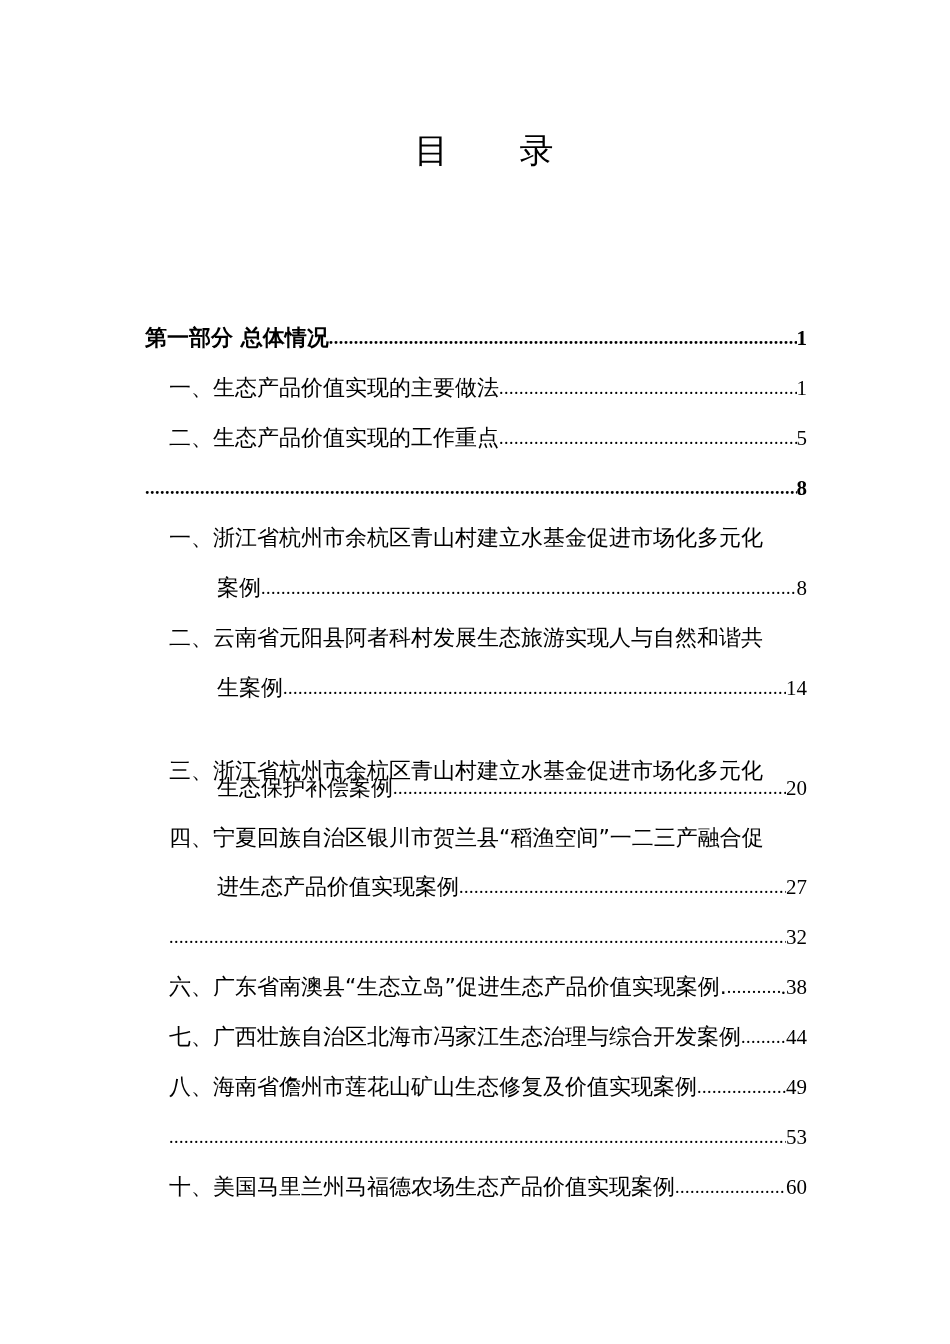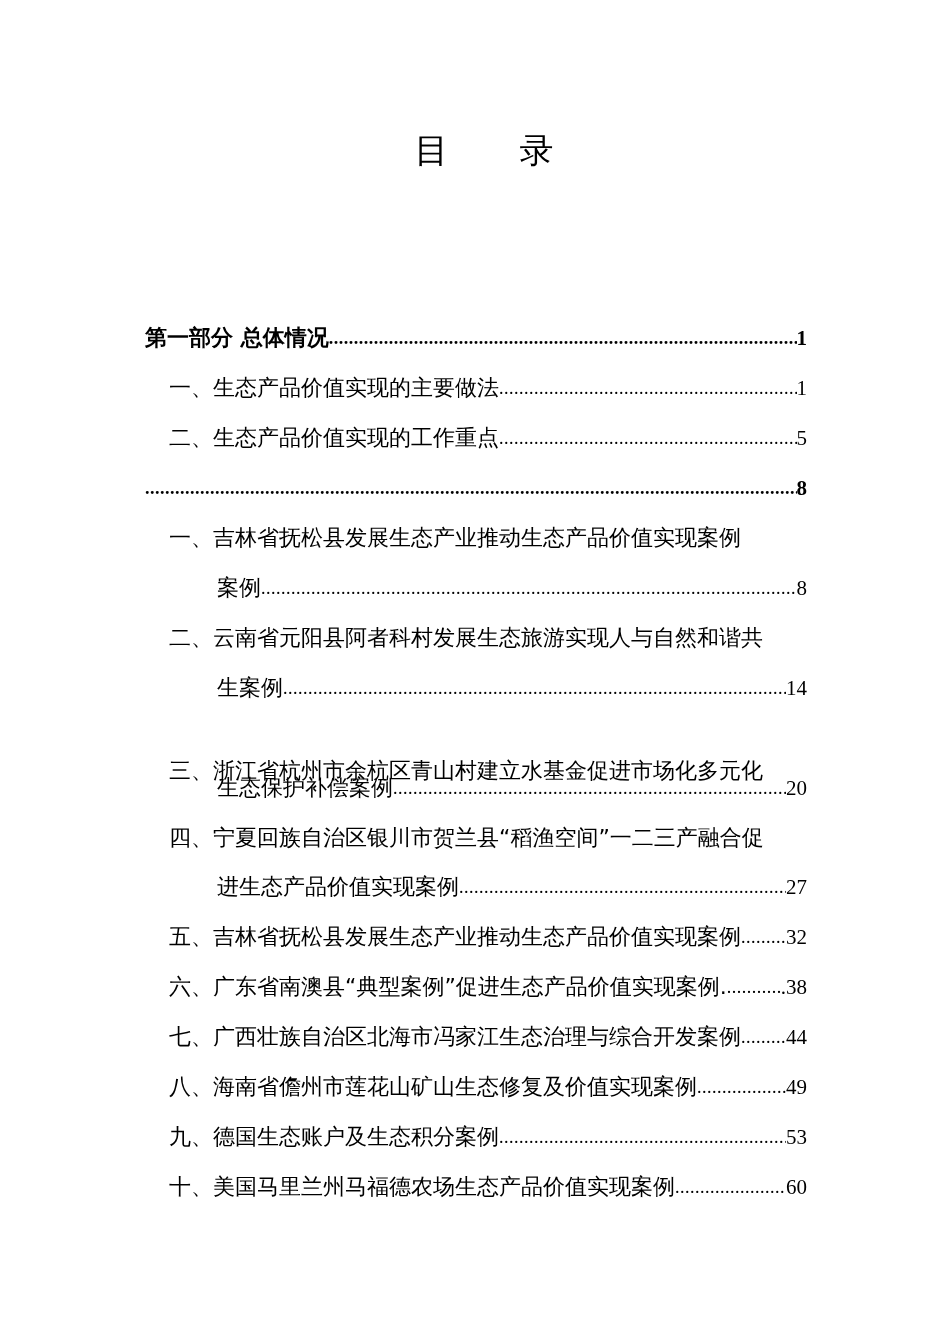--- a/index.html
+++ b/index.html
@@ -41,21 +41,21 @@
   <div class="row sec" style="top:418px">
     <span class="label">二、生态产品价值实现的工作重点</span>
     <span class="dots"></span>
     <span class="page">5</span>
   </div>
   <div class="row part" style="top:468px">
     <span class="dots"></span>
     <span class="page">8</span>
   </div>
   <div class="row sec full" style="top:518px">
-    <span class="label">一、吉林省抚松县发展生态产业推动生态产品价值实现案例</span>
+    <span class="label">一、浙江省杭州市余杭区青山村建立水基金促进市场化多元化</span>
   </div>
   <div class="row cont" style="top:568px">
     <span class="label">案例</span>
     <span class="dots"></span>
     <span class="page">8</span>
   </div>
   <div class="row sec full" style="top:618px">
     <span class="label">二、云南省元阳县阿者科村发展生态旅游实现人与自然和谐共</span>
   </div>
   <div class="row cont" style="top:668px">
@@ -73,41 +73,39 @@
   </div>
   <div class="row sec full" style="top:818px">
     <span class="label">四、宁夏回族自治区银川市贺兰县“稻渔空间”一二三产融合促</span>
   </div>
   <div class="row cont" style="top:867px">
     <span class="label">进生态产品价值实现案例</span>
     <span class="dots"></span>
     <span class="page">27</span>
   </div>
   <div class="row sec" style="top:917px">
-    <span class="label">五、吉林省抚松县发展生态产业推动生态产品价值实现案例</span>
     <span class="dots"></span>
     <span class="page">32</span>
   </div>
   <div class="row sec" style="top:967px">
-    <span class="label">六、广东省南澳县“典型案例”促进生态产品价值实现案例.</span>
+    <span class="label">六、广东省南澳县“生态立岛”促进生态产品价值实现案例.</span>
     <span class="dots"></span>
     <span class="page">.38</span>
   </div>
   <div class="row sec" style="top:1017px">
     <span class="label">七、广西壮族自治区北海市冯家江生态治理与综合开发案例</span>
     <span class="dots"></span>
     <span class="page">44</span>
   </div>
   <div class="row sec" style="top:1067px">
     <span class="label">八、海南省儋州市莲花山矿山生态修复及价值实现案例</span>
     <span class="dots"></span>
     <span class="page">49</span>
   </div>
   <div class="row sec" style="top:1117px">
-    <span class="label">九、德国生态账户及生态积分案例</span>
     <span class="dots"></span>
     <span class="page">53</span>
   </div>
   <div class="row sec" style="top:1167px">
     <span class="label">十、美国马里兰州马福德农场生态产品价值实现案例</span>
     <span class="dots"></span>
     <span class="page">60</span>
   </div>
 </div>
 

